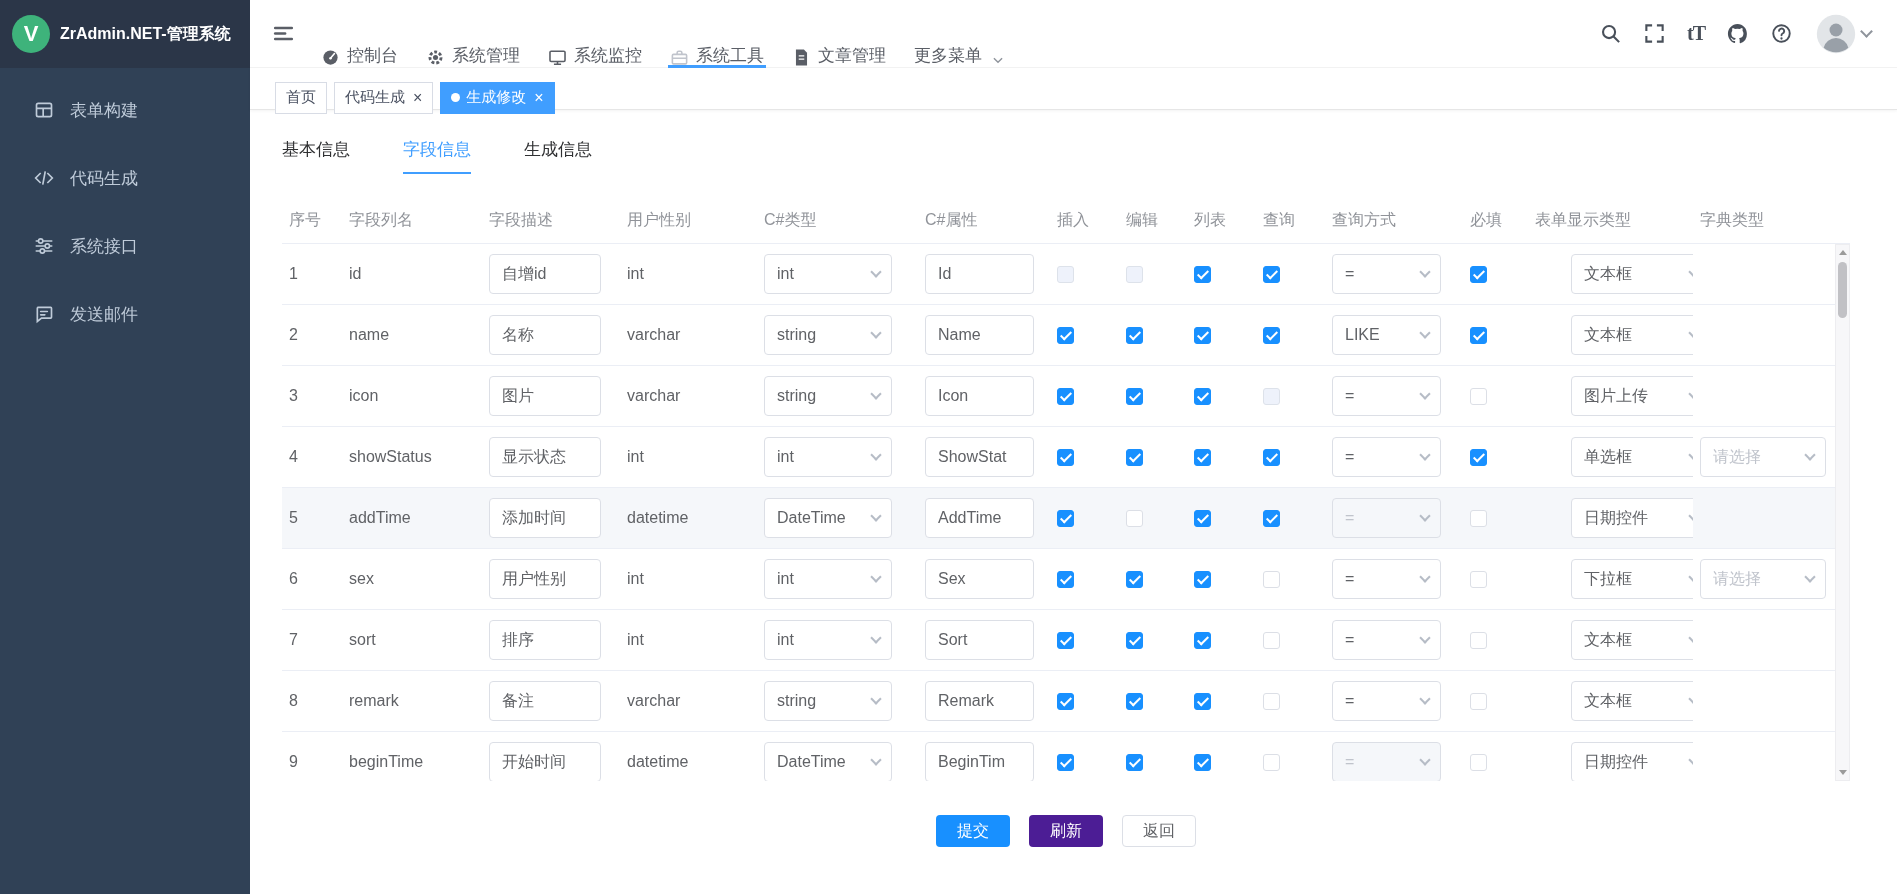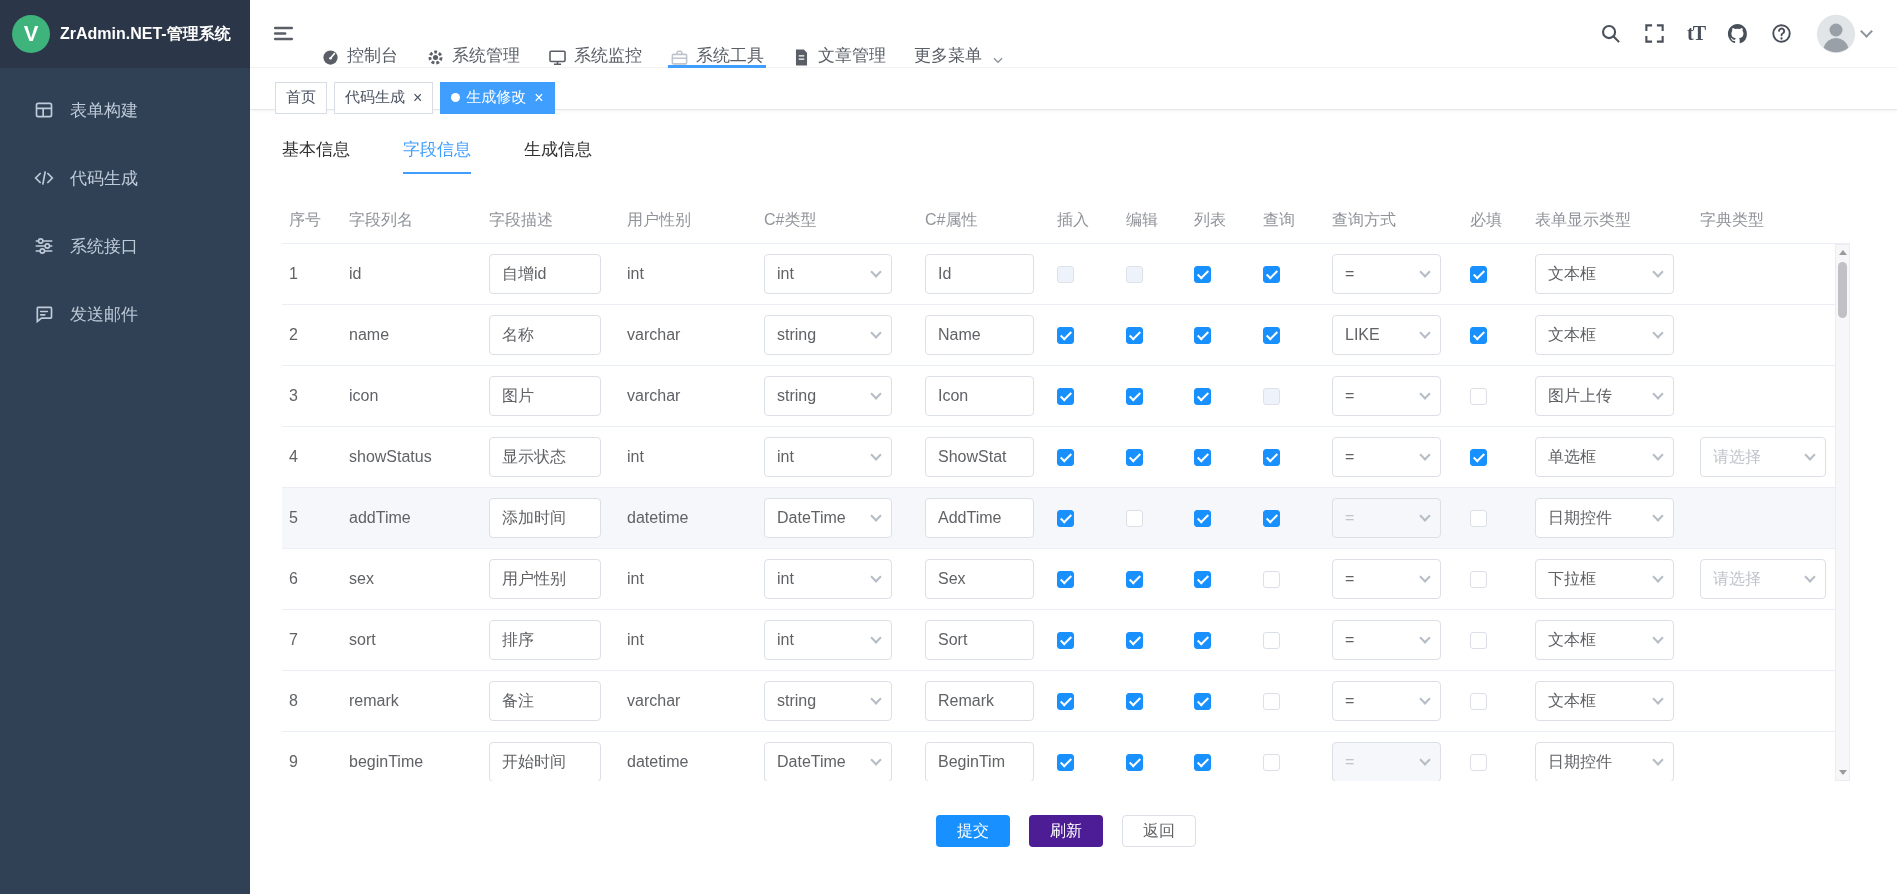--- a/index.html
+++ b/index.html
@@ -60,21 +60,21 @@
   .tbody{height:537px;overflow:hidden;}
   .drow{height:61px;border-bottom:1px solid #ebeef5;font-size:16px;color:#606266;}
   .drow.highlight{background:#f5f7fa;}
   .td{padding-left:7px;white-space:nowrap;overflow:hidden;}
   .inp{height:40px;border:1px solid #dcdfe6;border-radius:4px;padding:0 12px;font-size:16px;color:#606266;font-family:inherit;background:#fff;outline:none;}
   .inp-desc{width:112px;}
   .inp-prop{width:109px;}
   .sel{height:40px;border:1px solid #dcdfe6;border-radius:4px;background:#fff;display:flex;align-items:center;justify-content:space-between;padding:0 11px 0 12px;cursor:pointer;}
   .sel-ctype{width:128px;}
   .sel-qm{width:109px;}
-  .sel-display{width:139px;}
+  .sel-display{width:139px;margin-left:36px;}
   .sel-dict{width:126px;}
   .sel-text{overflow:hidden;white-space:nowrap;}
   .sel.placeholder .sel-text{color:#c0c4cc;}
   .sel.disabled{background:#f5f7fa;cursor:not-allowed;}
   .sel.disabled .sel-text{color:#c0c4cc;}
   .caret{width:8px;height:8px;border-right:2px solid #b6bcc6;border-bottom:2px solid #b6bcc6;transform:rotate(45deg);margin-top:-5px;flex-shrink:0;margin-left:6px;}
   .cb{width:17px;height:17px;border:1px solid #dcdfe6;border-radius:3px;background:#fff;display:inline-block;position:relative;cursor:pointer;vertical-align:middle;}
   .cb.checked{background:#1890ff;border-color:#1890ff;}
   .cb.checked::after{content:"";position:absolute;left:5px;top:1px;width:4px;height:9px;border:solid #fff;border-width:0 2px 2px 0;transform:rotate(45deg);}
   .cb.disabled{background:#eef2fb;border-color:#dde2ea;cursor:not-allowed;}

